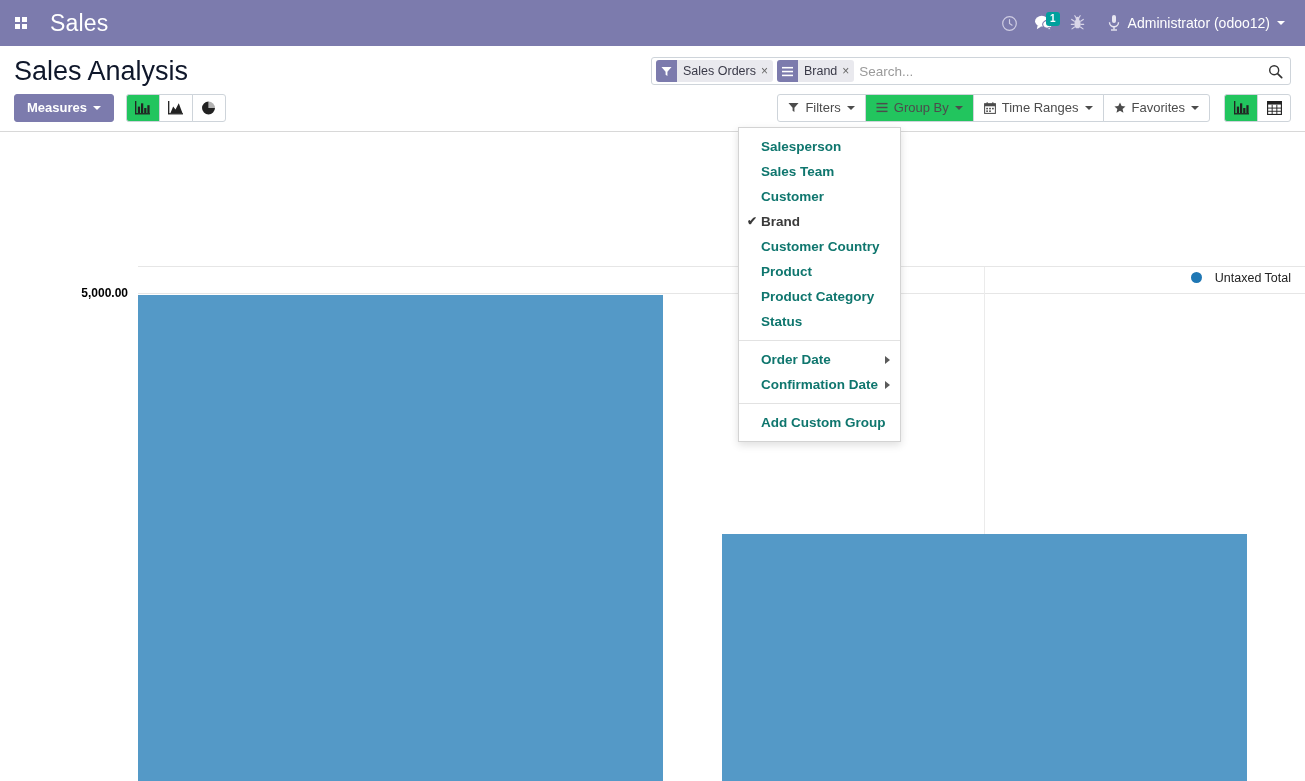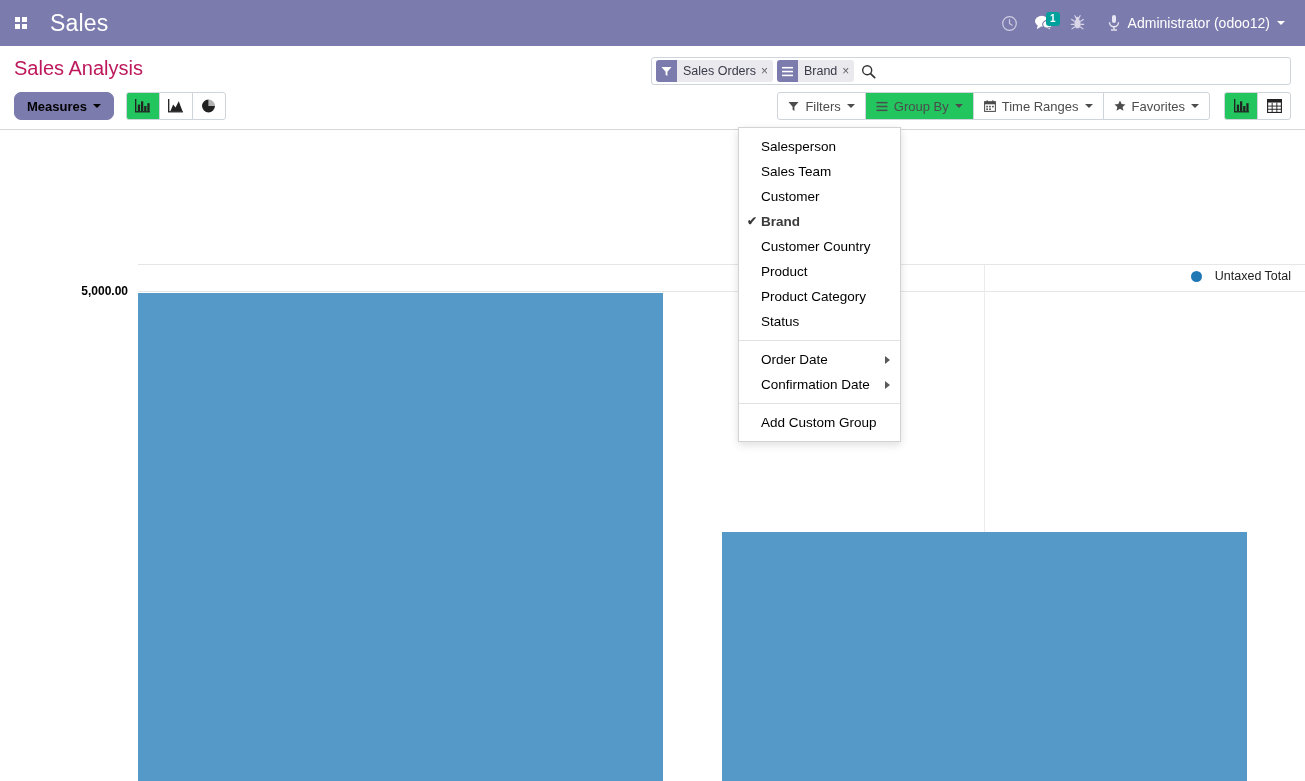--- a/index.html
+++ b/index.html
@@ -39,21 +39,21 @@
   .badge{
     position:absolute; top:4px; right:-1px; background:#00A09D; color:#fff;
     font-size:10px; line-height:1; padding:2px 4px; border-radius:3px; font-weight:bold;
   }
   .usermenu{ display:flex; align-items:center; gap:7px; color:#fff; font-size:14px; cursor:pointer; padding:4px 6px 4px 10px; }
   .caret{ width:0;height:0;border-left:4px solid transparent;border-right:4px solid transparent;border-top:4px solid currentColor; display:inline-block; }
 
   
   .cp{ background:#fff; border-bottom:1px solid #d8d8d8; position:relative; z-index:50; padding:0 14px; }
   .cp-row1{ display:flex; align-items:flex-start; justify-content:space-between; padding-top:11px; }
-  .page-title{ font-size:20px; color:#be185d; font-weight:400; line-height:1.1; }
+  .page-title{ font-size:27px; color:#0f172a; font-weight:400; line-height:1.1; }
   .cp-row2{ display:flex; align-items:center; justify-content:space-between; padding:7px 0 9px 0; }
 
   
   .searchview{
     width:640px; height:28px; border:1px solid #ced4da; background:#fff; border-radius:3px;
     display:flex; align-items:center; padding:0 2px 0 2px; position:relative;
   }
   .facet{ display:flex; align-items:stretch; height:22px; margin:12px 2px; border-radius:3px; overflow:hidden; font-size:12.5px; }
   .facet .fico{ background:#7c7bad; color:#fff; display:flex; align-items:center; justify-content:center; padding:0 5px; }
   .facet .flabel{ background:#e9e9ee; color:#3a3a48; display:flex; align-items:center; gap:5px; padding:0 5px 0 6px; white-space:nowrap; }
@@ -64,21 +64,21 @@
   }
   .search-input::placeholder{ color:#9a9a9a; }
   .search-mag{ color:#333; padding:0 5px; cursor:pointer; display:flex; align-items:center; }
 
   
   .btn{
     display:inline-flex; align-items:center; gap:6px; height:28px; padding:0 10px;
     font-size:13px; border:1px solid #ced4da; background:#fff; color:#4c4c4c;
     cursor:pointer; border-radius:3px; white-space:nowrap; font-family:"Liberation Sans", sans-serif;
   }
-  .btn.primary{ background:#7c7bad; border-color:#7c7bad; color:#000000; font-weight:bold; padding:0 12px;border-radius:7px; }
+  .btn.primary{ background:#7c7bad; border-color:#7c7bad; color:#ffffff; font-weight:bold; padding:0 12px; }
   .btn.active{ background:#22c55e; }
   .group{ display:inline-flex; }
   .group .btn{ border-radius:0; margin-left:-1px; }
   .group .btn:first-child{ border-radius:3px 0 0 3px; margin-left:0; }
   .group .btn:last-child{ border-radius:0 3px 3px 0; }
   .icobtn{ width:34px; padding:0; justify-content:center; }
   .left-tools{ display:flex; align-items:center; gap:12px; }
   .right-tools{ display:flex; align-items:center; gap:8px; position:relative; }
   .filters-group{ display:inline-flex; }
   .filters-group .btn{ border-radius:0; margin-left:-1px; }
@@ -89,21 +89,21 @@
   .switcher .btn:first-child{ border-radius:3px 0 0 3px; margin-left:0; }
   .switcher .btn:last-child{ border-radius:0 3px 3px 0; }
 
   
   .dropdown{
     position:absolute; left:738px; top:127px; width:163px; background:#fff;
     border:1px solid #d3d3d3; box-shadow:0 3px 8px rgba(0,0,0,.13); z-index:70; padding:6px 0;
     font-size:13.5px;
   }
   .dd-item{
-    padding:5px 12px 5px 22px; color:#000000; cursor:pointer; position:relative; white-space:nowrap;
+    padding:5px 12px 5px 22px; color:#0f766e; cursor:pointer; position:relative; white-space:nowrap;font-weight:bold;
   }
   .dd-item.checked{ font-weight:bold; color:#3a3a3a; }
   .dd-item .chk{ position:absolute; left:8px; top:5px; font-size:12px; }
   .dd-item .arrow{ position:absolute; right:10px; top:9px; width:0;height:0;
     border-top:4px solid transparent;border-bottom:4px solid transparent;border-left:5px solid #5a5a5a; }
   .dd-sep{ height:1px; background:#e2e2e2; margin:6px 0; }
 
   
   .chart-wrap{ position:relative; height:655px; background:#fff; }
   .legend{ position:absolute; right:14px; top:139px; display:flex; align-items:center; gap:13px;
@@ -196,20 +196,21 @@
             <rect x="0" y="1" width="12" height="1.7" fill="#fff"></rect>
             <rect x="0" y="5.2" width="12" height="1.7" fill="#fff"></rect>
             <rect x="0" y="9.4" width="12" height="1.7" fill="#fff"></rect>
           </svg>
         </span>
         <span class="flabel">
           <span>Brand</span>
           <span class="fx">×</span>
         </span>
       </div>
+      <input class="search-input" type="text" placeholder="Search..." style="">
       <span class="search-mag">
         <svg width="15" height="15" viewBox="0 0 16 16">
           <circle cx="6.6" cy="6.6" r="4.8" fill="none" stroke="#333" stroke-width="1.5"></circle>
           <path d="M10.2 10.2 L14.6 14.6" stroke="#333" stroke-width="1.8" stroke-linecap="round"></path>
         </svg>
       </span>
     </div>
   </div>
 
   <div class="cp-row2">

